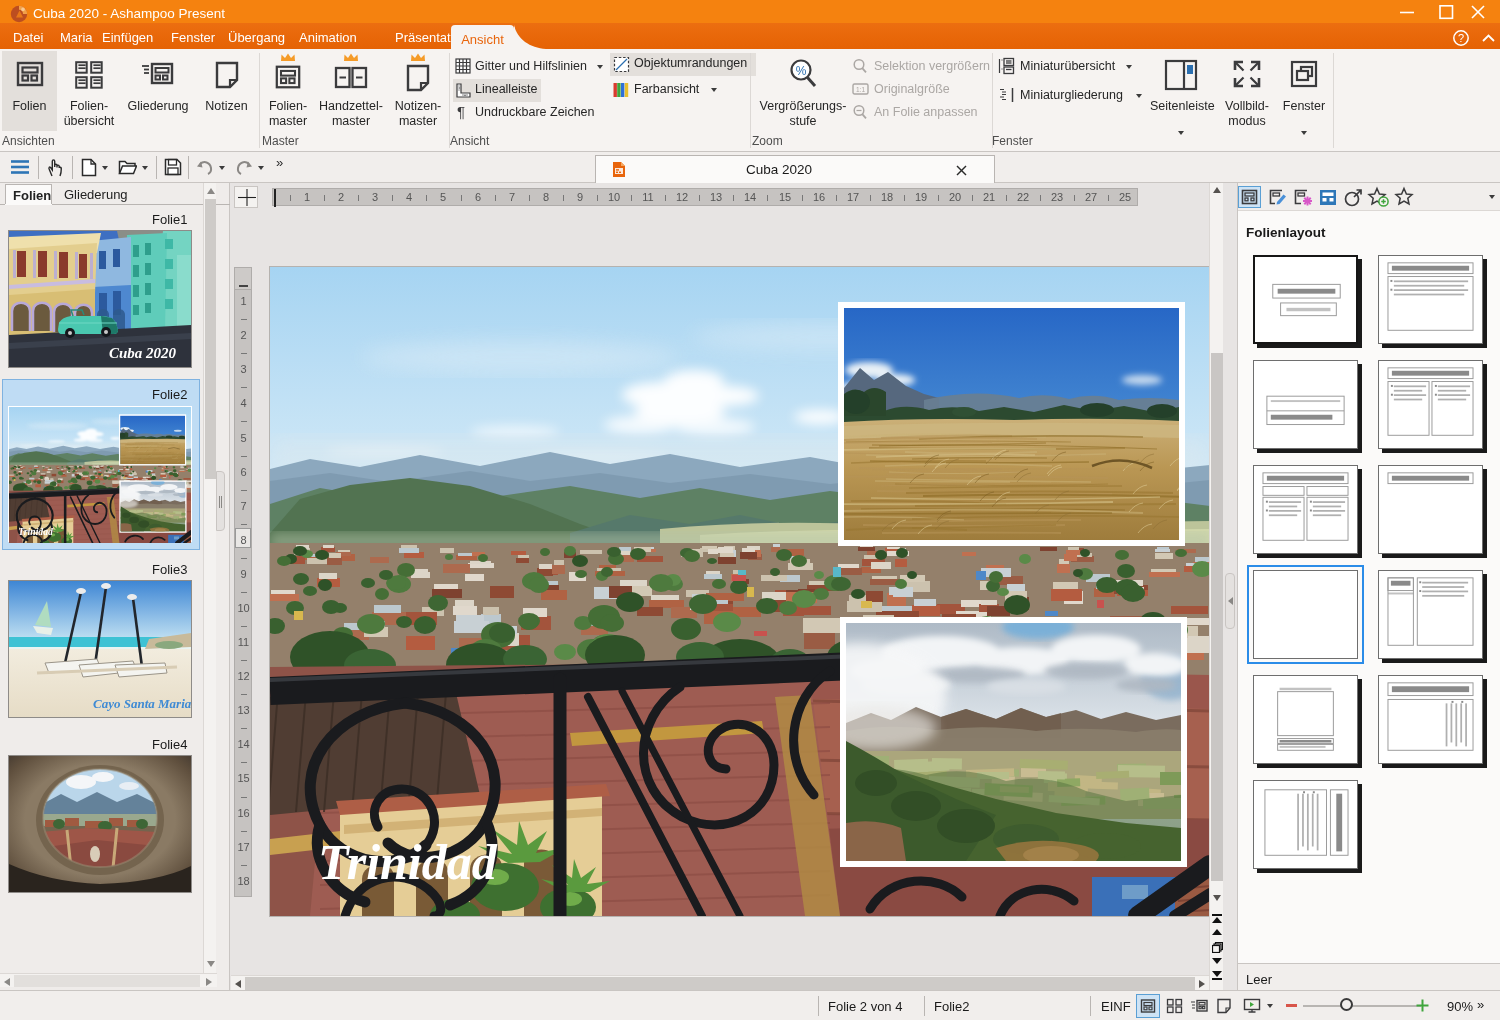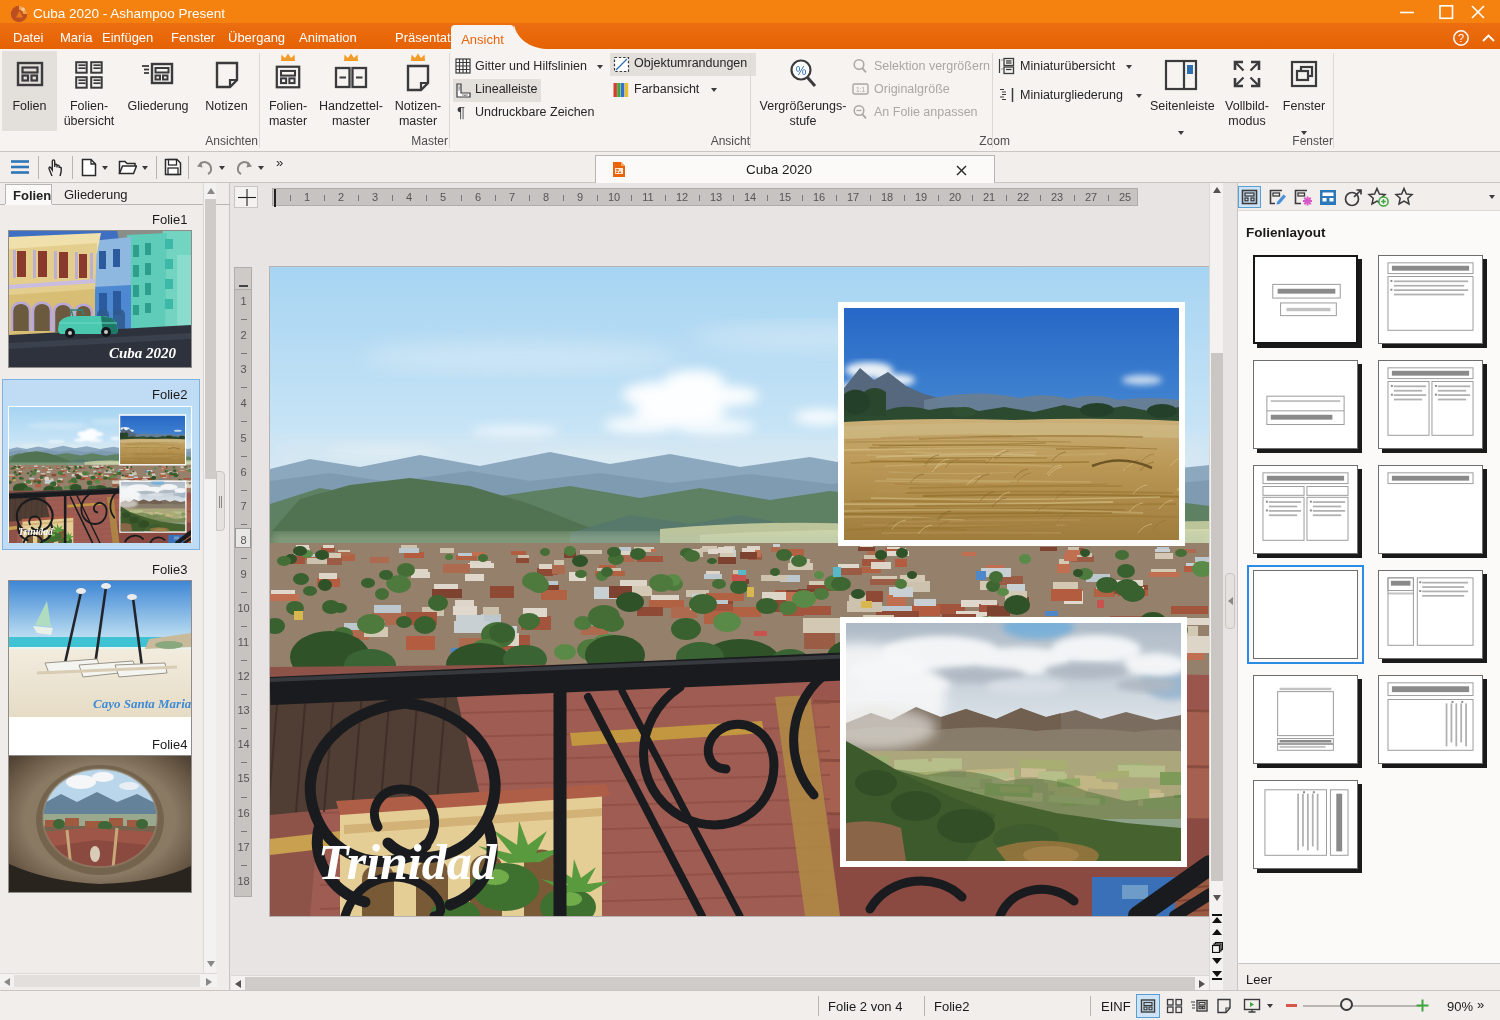--- a/index.html
+++ b/index.html
@@ -7,21 +7,21 @@
 .abs{position:absolute;}
 
 #titlebar{left:0;top:0;width:1500px;height:23px;background:#F5820F;}
 #menubar{left:0;top:23px;width:1500px;height:26px;background:linear-gradient(#EC6E10,#E56204);}
 #titlebar .wtitle{position:absolute;left:33px;top:6px;color:#fff;font-size:13.5px;}
 .menuitem{position:absolute;top:7px;color:#fff;font-size:13px;}
 #anstab{position:absolute;left:451px;top:2px;width:63px;height:24px;background:#F6F3F1;border-radius:4px 4px 0 0;color:#E8650C;font-size:13px;text-align:center;padding-top:7px;}
 #anstab:after{content:"";position:absolute;right:-26px;bottom:0;width:26px;height:22px;background:radial-gradient(ellipse 52px 44px at 52px 0px,transparent 51px,#F6F3F1 52px);}
 
 #ribbon{left:0;top:49px;width:1500px;height:103px;background:#F6F3F1;border-bottom:1px solid #C9C5C2;}
-.grplabel{position:absolute;top:85px;font-size:12px;color:#4E4E4E;text-align:right;}
+.grplabel{position:absolute;top:85px;font-size:12px;color:#4E4E4E;text-align:left;}
 .gsep{position:absolute;top:4px;height:95px;width:1px;background:#DCD8D5;}
 .bigbtn{position:absolute;top:2px;text-align:center;font-size:12.5px;color:#262626;line-height:15px;}
 .pressed{background:#E3DFDB;}
 .smallrow{position:absolute;height:22px;font-size:12.5px;color:#262626;white-space:nowrap;}
 .smallrow.dis{color:#ABA7A4;}
 .srtext{position:absolute;left:22px;top:3px;}
 .caret{display:inline-block;width:0;height:0;border-left:3.5px solid transparent;border-right:3.5px solid transparent;border-top:4px solid #3B3B3B;vertical-align:2px;}
 
 #qat{left:0;top:152px;width:1500px;height:31px;background:#F1EEEC;border-bottom:1px solid #C9C5C2;}
 #doctab{position:absolute;left:595px;top:3px;width:400px;height:28px;background:#FBFAF9;border:1px solid #B9B5B2;border-bottom:none;font-size:13.5px;color:#1a1a1a;}
@@ -237,21 +237,21 @@
       <span class="srtext">Originalgröße</span>
     </div>
     <div class="smallrow dis" style="left:852px;top:53px;width:140px;">
       <svg class="abs" style="left:0px;top:2px" width="16" height="16" viewBox="0 0 16 16">
         <circle cx="7" cy="6.5" r="4.8" fill="none" stroke="#ABA7A4" stroke-width="1.5"></circle>
         <line x1="10.3" y1="10.2" x2="14" y2="14.3" stroke="#ABA7A4" stroke-width="1.8"></line>
         <line x1="4.5" y1="6.5" x2="9.5" y2="6.5" stroke="#ABA7A4" stroke-width="1.2"></line>
       </svg>
       <span class="srtext">An Folie anpassen</span>
     </div>
-    <div class="grplabel" style="left:768px;width:242px;">Zoom</div>
+    <div class="grplabel" style="left:752px;width:242px;">Zoom</div>
     <div class="gsep" style="left:992px"></div>
     <div class="smallrow" style="left:998px;top:7px;width:136px;">
       <svg class="abs" style="left:0px;top:1px" width="17" height="18" viewBox="0 0 17 18">
         <g fill="none" stroke="#3B3B3D" stroke-width="1.3">
           <rect x="6" y="1.5" width="9.5" height="7"></rect>
           <rect x="6" y="10" width="9.5" height="6.5"></rect>
           <path d="M1.5 2v14M3.5 3h1M3.5 12h1" stroke-width="1.2"></path>
           <line x1="8" y1="4" x2="13.5" y2="4"></line>
           <line x1="8" y1="6" x2="13.5" y2="6"></line>
           <line x1="8" y1="12.5" x2="13.5" y2="12.5"></line>
@@ -2043,21 +2043,21 @@
             <ellipse cx="120" cy="203" rx="29" ry="17"></ellipse>
             <ellipse cx="180" cy="216" rx="33" ry="15" fill="#3E5C2E"></ellipse>
             <ellipse cx="260" cy="223" rx="35" ry="13" fill="#46632F"></ellipse>
           </g>
           <path d="M0 200 Q30 195 55 205 L60 238 0 238 Z" fill="#8A6548"></path>
           <path d="M150 225 Q190 212 235 222 Q260 228 250 238 L160 238 Z" fill="#96743E" opacity="0.9"></path>
           <ellipse cx="205" cy="232" rx="28" ry="9" fill="#A8854C" opacity="0.8"></ellipse>
         </g>
       </svg></div>
     <div class="folabel" style="left:152px;top:379px;">Folie3</div>
-    <div class="sthumb" style="left:8px;top:397px;width:184px;height:176px;text-decoration:underline;"><svg width="182" height="136" viewBox="0 0 182 136" preserveAspectRatio="none">
+    <div class="sthumb" style="left:8px;top:397px;width:184px;height:138px;text-decoration:underline;"><svg width="182" height="136" viewBox="0 0 182 136" preserveAspectRatio="none">
 <defs>
           <linearGradient id="f3sky" x1="0" y1="0" x2="0" y2="1">
             <stop offset="0" stop-color="#3E86D4"></stop>
             <stop offset="1" stop-color="#C8E6F4"></stop>
           </linearGradient>
 <linearGradient id="f3sand" x1="0" y1="0" x2="0" y2="1">
             <stop offset="0" stop-color="#F2ECDE"></stop>
             <stop offset="1" stop-color="#E6DCC6"></stop>
           </linearGradient>
         </defs>

